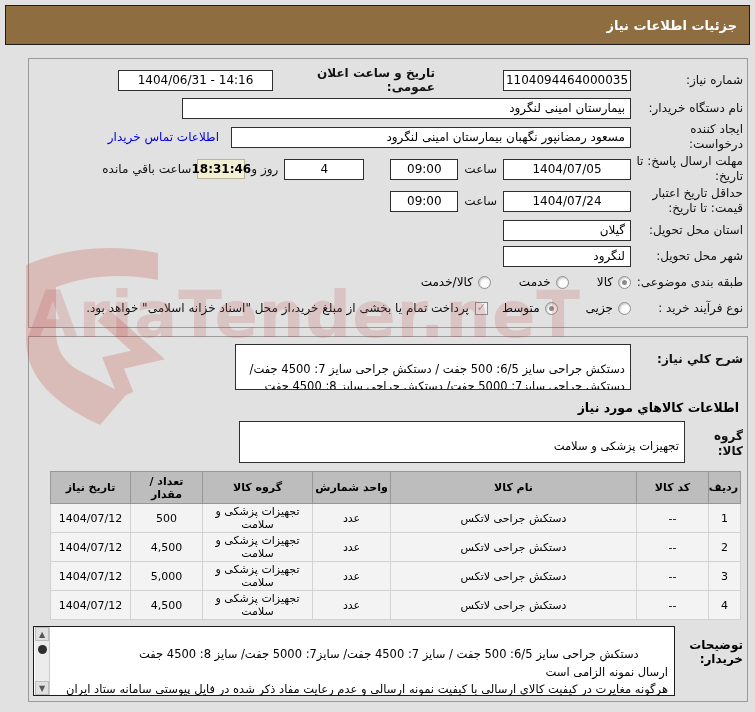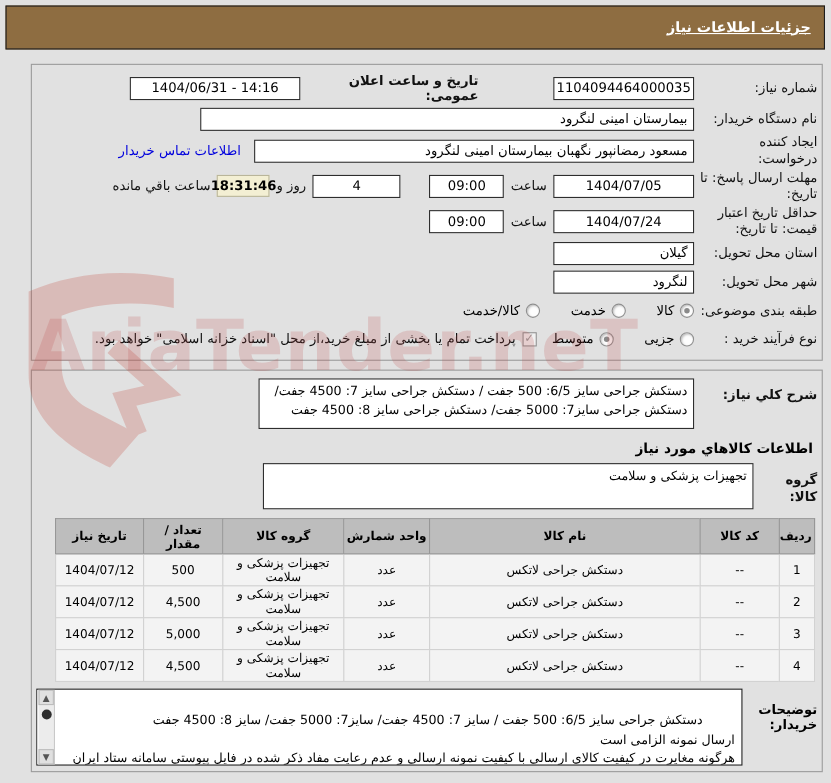--- a/index.html
+++ b/index.html
@@ -3,21 +3,21 @@
 <meta charset="utf-8">
 <style>
   * { margin:0; padding:0; box-sizing:border-box; }
   html,body { background:#e1e1e1; }
   body { font-family:"DejaVu Sans", sans-serif; }
   .page { position:relative; width:755px; height:712px; background:#e1e1e1; overflow:hidden; direction:rtl; }
 
   
   .titlebar { margin:5px 5px 0 5px; height:40px; background:#8e6d41; border:1px solid #1d1d1d;
               color:#ffffff; font-weight:bold; font-size:13px; display:flex; align-items:center;
-              padding:0 12px;text-decoration:underline; }
+              padding:0 12px; }
 
   
   .groupbox { margin:13px 7px 0 28px; border:1px solid #9b9b9b; background:#e1e1e1; padding:5px 4px; }
 
   .frow { display:flex; align-items:center; margin:2px 0; min-height:24px; }
   .flabel { width:112px; flex-shrink:0; font-size:12px; color:#111; line-height:1.25; padding-left:4px; }
   .flabel.bold { font-weight:bold; }
 
   .inp { background:#ffffff; border:1px solid #2e2e2e; height:21px; font-size:12px; color:#000;
          display:flex; align-items:center; padding:0 5px; overflow:hidden; white-space:nowrap; }
@@ -39,21 +39,21 @@
            box-shadow:inset 1px 1px 2px rgba(0,0,0,0.25); flex-shrink:0; margin-left:5px; position:relative; }
   .radio.checked::after { content:""; position:absolute; top:3px; right:3px; width:5px; height:5px;
            border-radius:50%; background:#8a8a8a; }
   .checkbox { width:13px; height:13px; background:#f1f1f1; border:1px solid #8f8f8f; flex-shrink:0;
            margin-left:6px; font-size:11px; line-height:12px; text-align:center; color:#9a9a9a; position:relative; }
   .checkbox.checked::after { content:"✓"; position:absolute; top:-1px; right:1px; }
   .opt-label { font-size:12px; margin-left:28px; }
 
   
   .textbox { background:#fff; border:1px solid #2e2e2e; font-size:11.5px; line-height:1.45;
-             padding:2px 5px; color:#000; overflow:hidden; white-space:pre-wrap; }
+             padding:16px 5px; color:#000; overflow:hidden; white-space:pre-wrap; }
   .desc-box { width:396px; height:46px; }
   .group-box-area { width:446px; height:42px; }
   .section-heading { font-weight:bold; font-size:12.5px; margin:10px 4px 6px 0; }
 
   
   table.goods { border-collapse:collapse; width:690px; margin:8px 2px 4px 2px; table-layout:fixed; }
   table.goods th { background:#bdbdbd; border:1px solid #979797; font-size:11px; font-weight:bold;
                    height:32px; padding:1px 2px; color:#000; }
   table.goods td { background:#f3f3f3; border:1px solid #d2d2d2; font-size:11px; text-align:center;
                    height:29px; padding:1px 3px; color:#000; }

